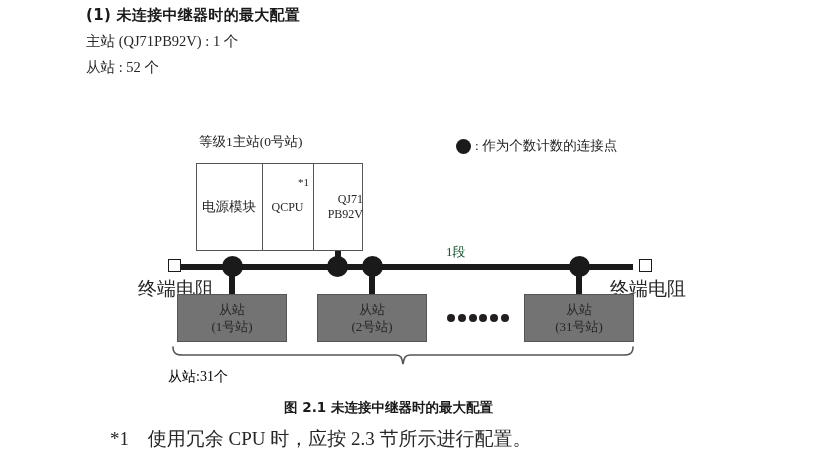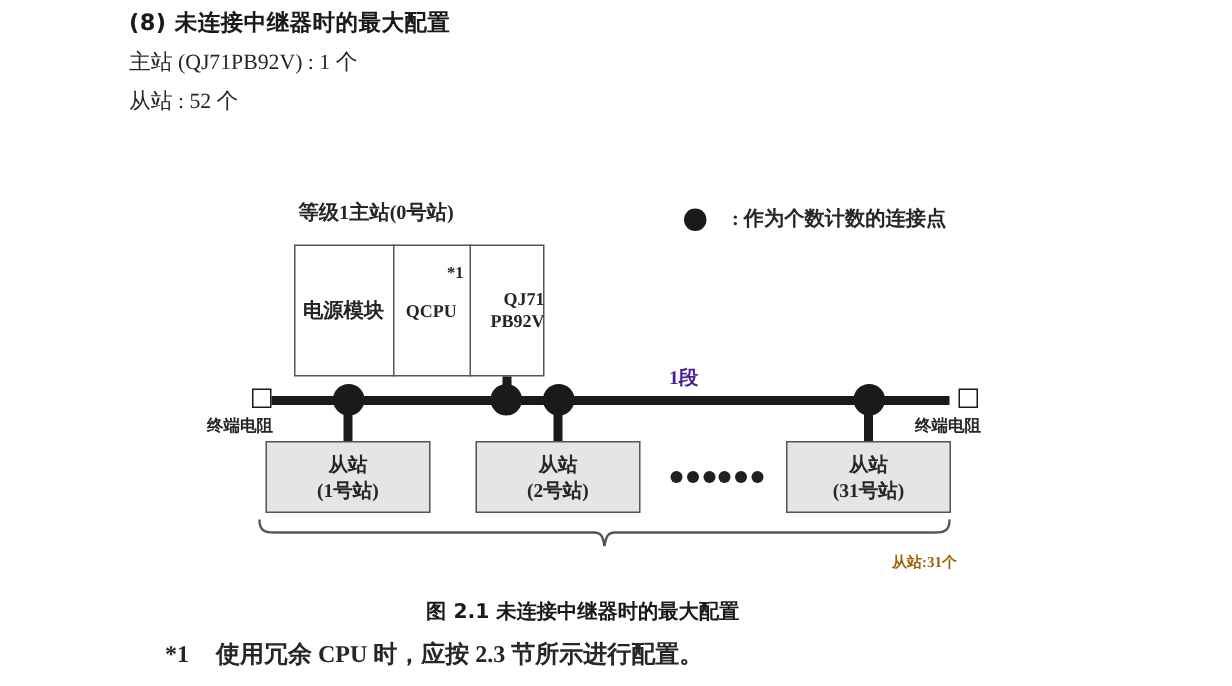--- a/index.html
+++ b/index.html
@@ -40,21 +40,21 @@
   }
 
   
   #diagram {
     position: absolute;
     left: 0;
     top: 0;
     width: 821px;
     height: 457px;
   }
-  .abs { position: absolute; font-weight: bold; }
+  .abs { position: absolute; }
 
   
   #master-label {
     left: 199px;
     top: 133px;
     font-size: 13.5px;
     white-space: nowrap;
     color: #262626;
   }
   #module-box {
@@ -133,37 +133,37 @@
     left: 177px;
     top: 264px;
     width: 456px;
     height: 6px;
     background: #1a1a1a;
   }
   #segment-label {
     left: 446px;
     top: 243px;
     font-size: 13px;
-    color: #4c1d95;
+    color: #14532d;
     white-space: nowrap;
   }
 
   
   .term-sq {
     top: 259px;
     width: 13px;
     height: 13px;
     border: 1.6px solid #1a1a1a;
     background: #fff;
     box-sizing: border-box;
   }
   #term-left-sq  { left: 168px; }
   #term-right-sq { left: 639px; }
   .term-label {
-    font-size: 11px;
+    font-size: 19px;
     color: #262626;
     white-space: nowrap;
     top: 276px;
   }
   #term-left-label  { left: 138px; }
   #term-right-label { left: 610px; }
 
   
   .bus-dot {
     top: 256px;
@@ -187,21 +187,21 @@
   #drop-1 { left: 229px; }
   #drop-2 { left: 369px; }
   #drop-3 { left: 576px; }
 
   
   .slave-box {
     top: 294px;
     height: 48px;
     border: 1.4px solid #555;
     box-sizing: border-box;
-    background: #e5e5e5;
+    background: #737373;
     display: flex;
     flex-direction: column;
     align-items: center;
     justify-content: center;
     font-size: 13px;
     line-height: 17px;
     color: #262626;
   }
   #slave-box-1 { left: 177px; width: 110px; }
   #slave-box-2 { left: 317px; width: 110px; }
@@ -229,32 +229,32 @@
     left: 168px;
     top: 346px;
     width: 470px;
     height: 22px;
   }
   #brace-wrap svg { display: block; }
   #brace-label {
     left: 168px;
     top: 368px;
     width: 470px;
-    text-align: right;
-    font-size: 10px;
-    color: #a16207;
+    text-align: left;
+    font-size: 14px;
+    color: #000000;
   }
 
   
   #legend {
     left: 456px;
     top: 137px;
     display: flex;
     align-items: center;
-    gap: 17px;
+    gap: 4px;
     font-size: 13.5px;
     color: #262626;
     white-space: nowrap;
   }
   #legend-dot {
     width: 15px;
     height: 15px;
     border-radius: 50%;
     background: #1a1a1a;
     flex: 0 0 auto;
@@ -267,31 +267,31 @@
     width: 777px;
     text-align: center;
     font-family: "DejaVu Sans", "Liberation Sans", sans-serif;
     font-weight: bold;
     font-size: 13.5px;
     color: #1a1a1a;
   }
   #footnote {
     left: 110px;
     top: 426px;
-    font-size: 16px;
+    font-size: 19px;
     color: #262626;
     white-space: nowrap;
   }
   #footnote .fn-mark { margin-right: 14px; }
 </style>
 </head>
 <body>
 
 <div id="heading-block">
-  <div id="section-title">(8) 未连接中继器时的最大配置</div>
+  <div id="section-title">(1) 未连接中继器时的最大配置</div>
   <div class="spec-line">主站 (QJ71PB92V) : 1 个</div>
   <div class="spec-line">从站 : 52 个</div>
 </div>
 
 <div id="diagram">
 
   <div class="abs" id="master-label">等级1主站(0号站)</div>
 
   <div class="abs" id="module-box"></div>
   <div class="abs module-div" id="module-div-1"></div>

